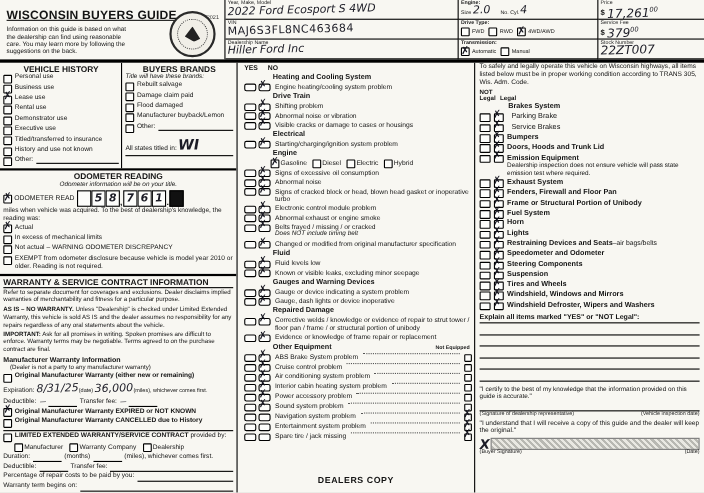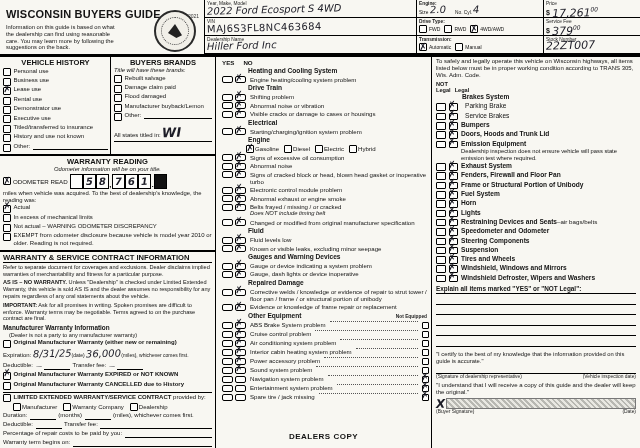--- a/index.html
+++ b/index.html
@@ -1,21 +1,21 @@
 <!DOCTYPE html>
 <html><head>
 <meta charset="utf-8">
 <style>
   html,body{margin:0;padding:0;background:#d8d8d4;}
   .page{width:640px;height:448px;background:#f8f7f2;font-family:"Liberation Sans",sans-serif;color:#141414;position:relative;overflow:hidden;}
   
   .hdr{display:flex;height:54px;border-bottom:3px solid #000;}
   .hdr-left{width:196px;padding:4px 2px 0 6px;position:relative;}
   .title-row{white-space:nowrap;}
-  .ftitle{font-weight:bold;font-size:11px;letter-spacing:.2px;}
+  .ftitle{font-weight:bold;font-size:11px;letter-spacing:.2px;text-decoration:underline;}
   .formno{font-size:5px;margin-left:3px;color:#333;}
   .intro{font-size:5.8px;line-height:1.18;width:118px;margin-top:2px;}
   .seal{position:absolute;right:8px;top:10px;width:38px;height:38px;border-radius:50%;border:2px solid #2a2a2a;display:flex;align-items:center;justify-content:center;background:#f1efe8;}
   .seal-in{width:26px;height:26px;border-radius:50%;border:1px dotted #444;display:flex;align-items:center;justify-content:center;}
   .seal-g{width:14px;height:14px;background:#222;clip-path:polygon(50% 0,100% 80%,60% 100%,0 65%);}
   .hdr-right{flex:1;display:grid;grid-template-columns:212px 127px 1fr;grid-template-rows:18px 18px 18px;border-left:1.5px solid #000;}
   .cell{border-bottom:1px solid #000;border-right:1px solid #000;padding:1px 2px;position:relative;font-size:5px;overflow:visible;}
   .cell:nth-child(3n){border-right:none;}
   .cell-lbl{font-size:4.8px;color:#222;display:block;line-height:5px;}
   .hand{font-family:"DejaVu Sans",sans-serif;font-style:italic;color:#1c1c26;display:inline-block;transform:rotate(-1.5deg);}
@@ -27,21 +27,21 @@
   .cents{font-size:6px;vertical-align:super;}
   
   .cb{flex:0 0 auto;display:inline-block;width:6px;height:6px;border:1px solid #000;position:relative;border-radius:1px;background:#fdfdfb;vertical-align:middle;}
   .cb.x::after{content:"✗";position:absolute;left:-1.5px;top:-3.5px;font-size:9.5px;font-weight:bold;color:#15151f;transform:rotate(-8deg);font-family:"DejaVu Sans",sans-serif;}
   .ybox{width:9px;height:5px;border-radius:2px;}
   .nbox{width:9px;height:5px;border-radius:2px;}
   .nebox{width:5.5px;height:5.5px;}
   
   .cols{display:flex;height:391px;}
   .col{overflow:hidden;display:flex;flex-direction:column;}
-  .col-left{width:215px;border-right:1.5px solid #000;}
+  .col-left{width:215px;border-right:1.5px solid #000;justify-content:flex-end;}
   .col-mid{width:211px;border-right:1.5px solid #000;padding:1px 2px 2px 2px;}
   .col-right{flex:1;padding:1px 4px 2px 4px;}
   .sec-title{font-weight:bold;font-size:7.6px;text-align:center;line-height:9px;}
   
   .vh-tb{display:flex;border-bottom:2px solid #000;}
   .vh{width:105px;border-right:1px solid #000;padding:1px 2px 2px 3px;}
   .tb{flex:1;padding:1px 3px 2px 3px;}
   .ck-row{display:flex;align-items:flex-start;gap:2.5px;font-size:6px;line-height:7.8px;margin-top:.6px;}
   .ck-row .cb{margin-top:.8px;}
   .tb-sub{font-style:italic;font-size:5.8px;line-height:7px;}
@@ -265,21 +265,21 @@
               </div>
             </div>
           <div class="titled-row">
             <span>All states titled in:</span>
             <span class="hand">WI</span>
           </div>
         </div>
       </div>
 
       <div class="odo">
-        <div class="sec-title">WARRANTY READING</div>
+        <div class="sec-title">ODOMETER READING</div>
         <div class="odo-sub">Odometer information will be on your title.</div>
         <div class="odo-read">
           <span class="cb x"></span>
           <span class="odo-read-lbl">ODOMETER READ</span>
           <span style="display:inline-flex;align-items:center;">
               <span class="dbox">
                 <span class="hand"></span>
               </span>
               <span class="dbox">
                 <span class="hand">5</span>

